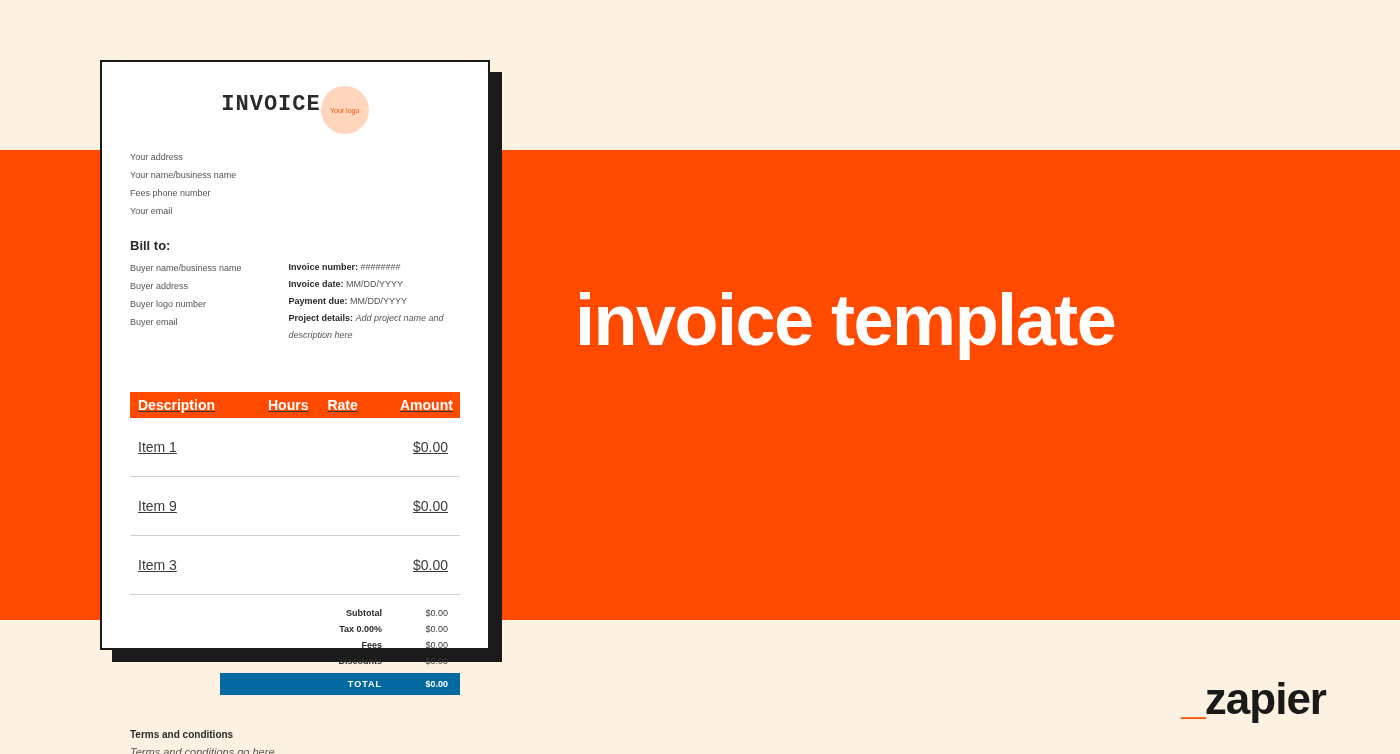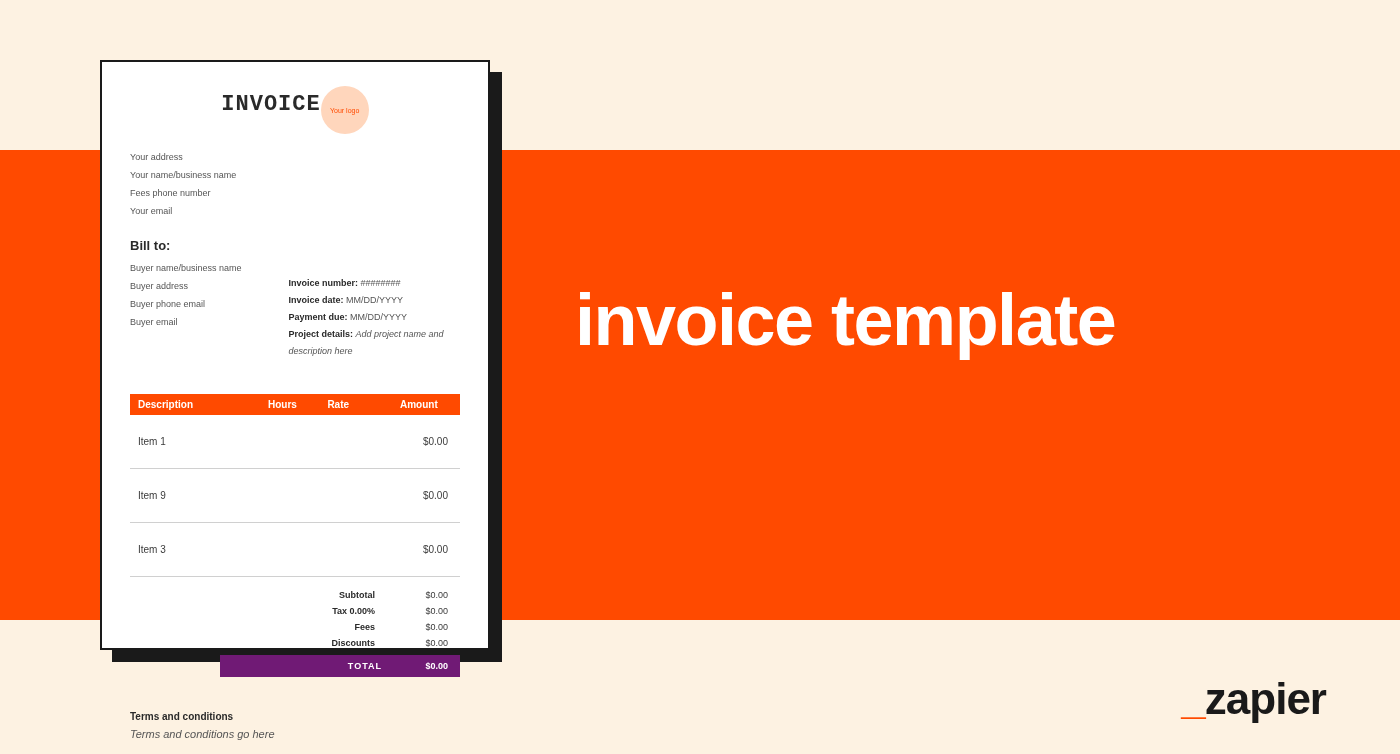--- a/index.html
+++ b/index.html
@@ -82,39 +82,39 @@
     font-size: 7px;
     color: #ff4a00;
     text-align: center;
     margin-top: -6px;
   }
   .sender-block { margin-top: 14px; font-size: 9px; line-height: 2; color: #555; }
   .bill-section { margin-top: 18px; }
   .bill-title { font-size: 13px; font-weight: 700; color: #2a2a2a; }
   .two-col { display: flex; margin-top: 6px; font-size: 9px; color: #555; }
   .col-a { width: 48%; line-height: 2; }
-  .col-b { width: 52%; line-height: 1.9; margin-top: 16px; }
+  .col-b { width: 52%; line-height: 1.9; }
   .col-b .k { font-weight: 700; color: #2a2a2a; }
   .col-b .v-italic { font-style: italic; }
   
-  .tbl { margin-top: 34px; width: 100%; font-size: 10px; border-collapse: collapse; }
+  .tbl { margin-top: 48px; width: 100%; font-size: 14px; border-collapse: collapse; text-decoration: underline; }
   .tbl thead tr { background: #ff4a00; color: #fff; }
   .tbl th { padding: 5px 6px; font-weight: 700; text-align: left; }
   .tbl th:first-child { text-align: left; padding-left: 8px; }
   .tbl td { padding: 21px 6px; border-bottom: 1px solid #d0d0d0; }
   .tbl td:first-child { padding-left: 8px; }
   .tbl td:last-child { text-align: right; padding-right: 12px; }
   .summary { margin-top: 10px; font-size: 9px; }
-  .summary-row { display: flex; justify-content: flex-end; padding: 3px 0; gap: 7px; }
+  .summary-row { display: flex; justify-content: flex-end; padding: 3px 0; }
   .summary-row .lbl { width: 110px; text-align: right; font-weight: 700; color: #2a2a2a; padding-right: 24px; }
   .summary-row .amt { width: 54px; text-align: right; padding-right: 12px; }
   .total-row {
     display: flex;
     justify-content: flex-end;
-    background: #701a75;
+    background: #0369a1;
     color: #fff;
     font-weight: 700;
     padding: 6px 0;
     margin-top: 4px;
     margin-left: 90px;
   }
   .total-row .lbl { width: 110px; text-align: right; padding-right: 24px; letter-spacing: 1px; }
   .total-row .amt { width: 54px; text-align: right; padding-right: 12px; }
   .terms { margin-top: 34px; }
   .terms-title { font-size: 10px; font-weight: 700; color: #2a2a2a; }
@@ -149,21 +149,21 @@
     <div>Fees phone number</div>
     <div>Your email</div>
   </div>
 
   <div class="bill-section">
     <div class="bill-title">Bill to:</div>
     <div class="two-col">
       <div class="col-a">
         <div>Buyer name/business name</div>
         <div>Buyer address</div>
-        <div>Buyer phone email</div>
+        <div>Buyer logo number</div>
         <div>Buyer email</div>
       </div>
       <div class="col-b">
         <div><span class="k">Invoice number:</span> <span>########</span></div>
         <div><span class="k">Invoice date:</span> <span>MM/DD/YYYY</span></div>
         <div><span class="k">Payment due:</span> <span>MM/DD/YYYY</span></div>
         <div><span class="k">Project details:</span> <span class="v-italic">Add project name and description here</span></div>
       </div>
     </div>
   </div>

